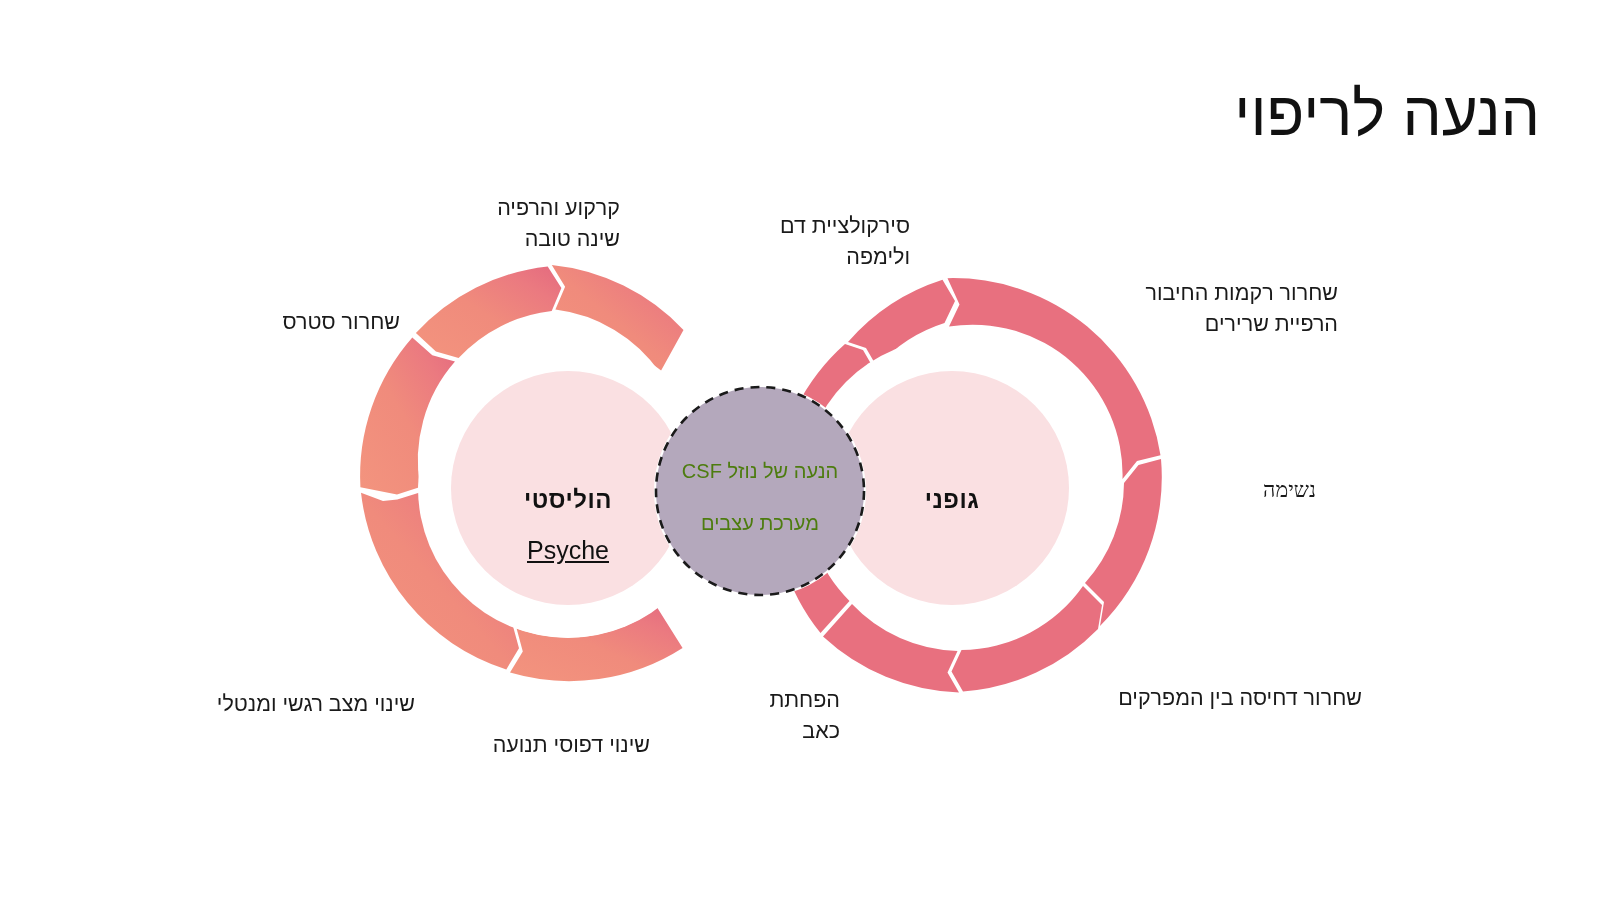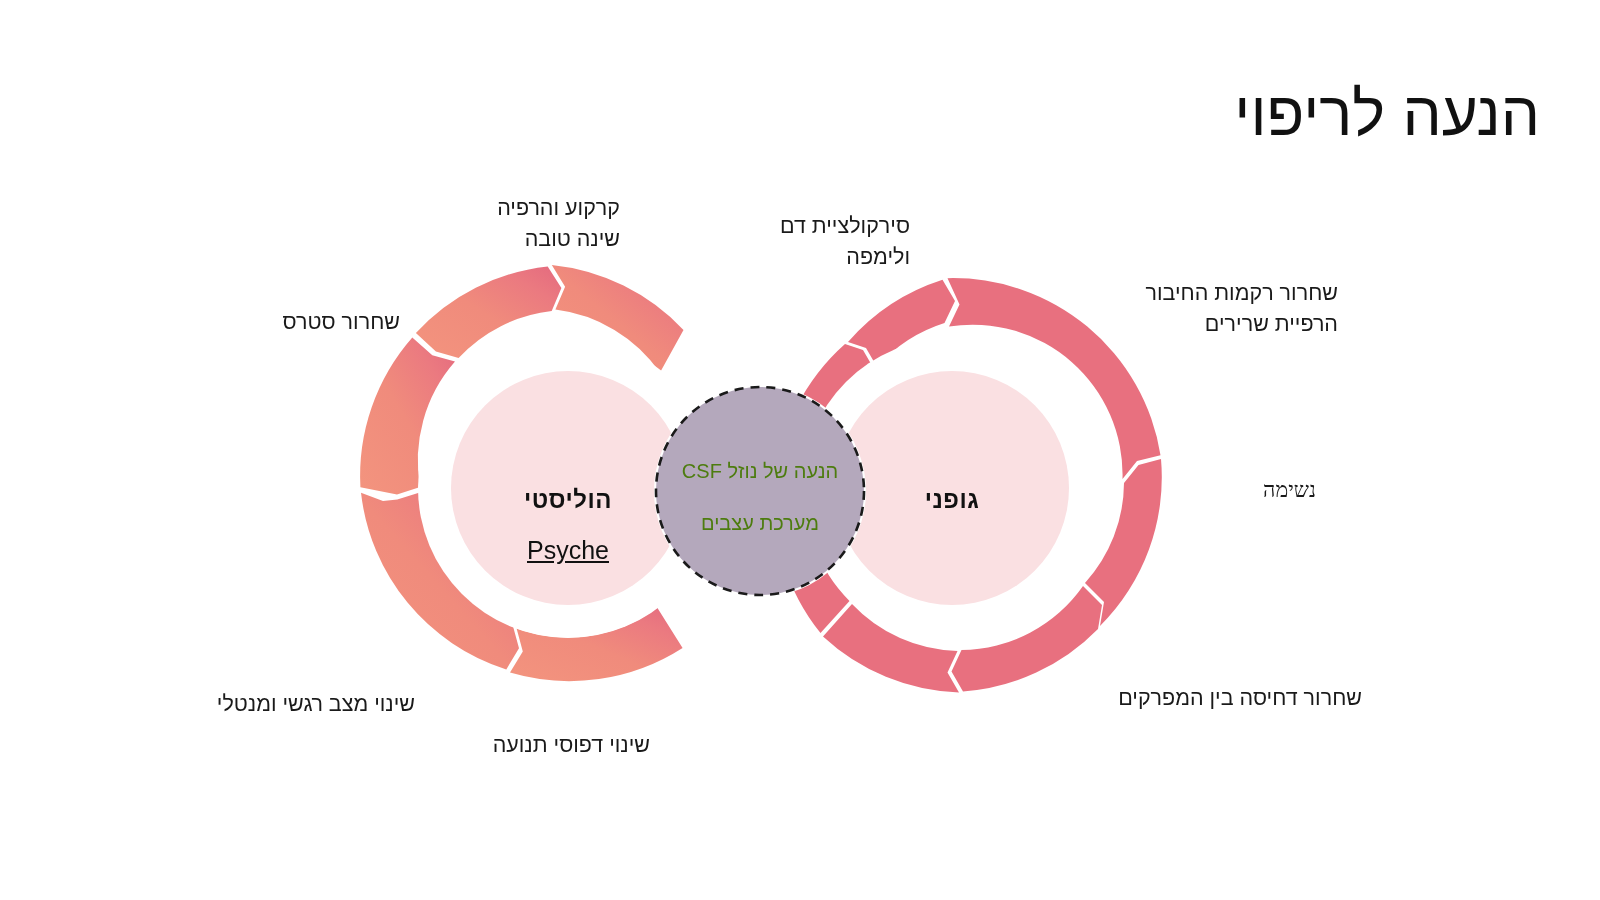--- a/index.html
+++ b/index.html
@@ -226,20 +226,22 @@
   <div class="lbl r" style="right:690px; top:211px; width:200px;">סירקולציית דם
 ולימפה</div>
 
   <div class="lbl r" style="left:1078px; top:278px; width:260px;">שחרור רקמות החיבור
 הרפיית שרירים</div>
 
   <div class="lbl r" style="left:1196px; top:475px; width:120px;font-family:Liberation Serif, serif;">נשימה</div>
 
   <div class="lbl r" style="left:1062px; top:683px; width:300px;">שחרור דחיסה בין המפרקים</div>
 
+  <div class="lbl r" style="right:760px; top:685px; width:110px; text-align:right;">הפחתת
+כאב</div>
 
   <div class="core" style="left:468px; top:452px; width:200px;">
     <div class="he">הוליסטי</div>
     <div class="en">Psyche</div>
   </div>
 
   <div class="core" style="left:852px; top:452px; width:200px;">
     <div class="he">גופני</div>
   </div>
 

